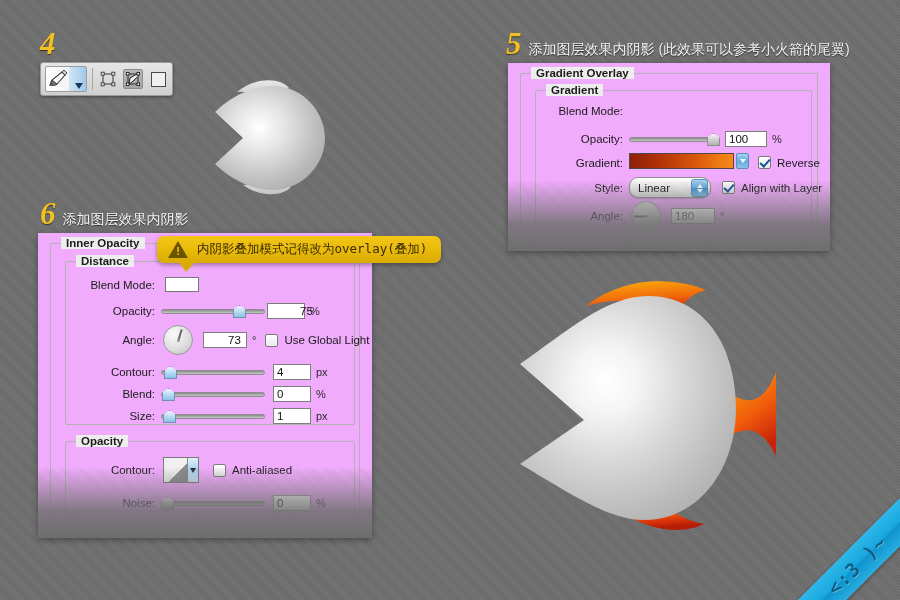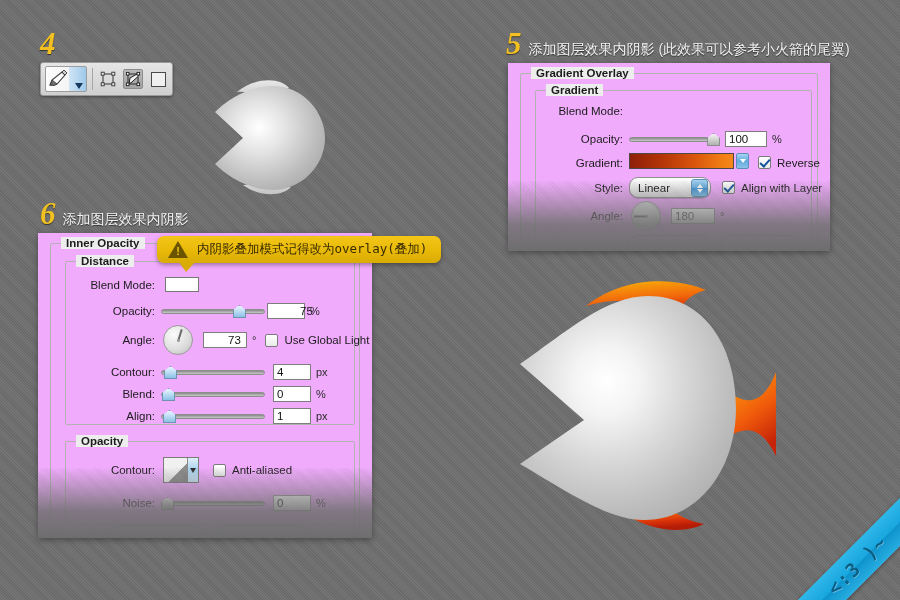--- a/index.html
+++ b/index.html
@@ -458,21 +458,21 @@
       <span class="track"></span>
       <span class="thumb" style="left:1px;"></span>
     </span>
     <span class="numfield" style="margin-left:8px;width:38px;">
       <span>0</span>
     </span>
     <span class="unit">%</span>
   </div>
 
   <div class="row" style="left:27px;top:175px;width:300px;">
-    <span class="lab" style="width:90px;">Align:</span>
+    <span class="lab" style="width:90px;">Size:</span>
     <span class="slider" style="margin-left:6px;width:104px;">
       <span class="track"></span>
       <span class="thumb" style="left:2px;"></span>
     </span>
     <span class="numfield" style="margin-left:8px;width:38px;">
       <span>1</span>
     </span>
     <span class="unit">px</span>
   </div>
 

